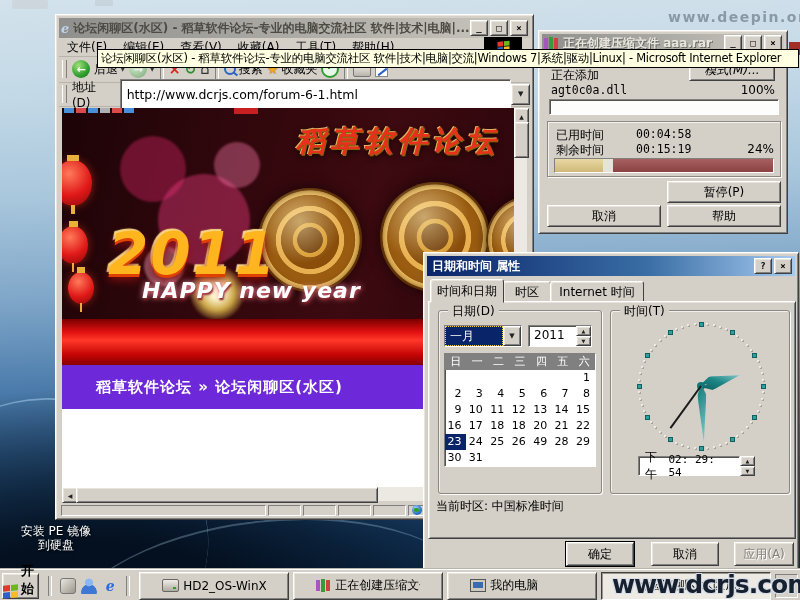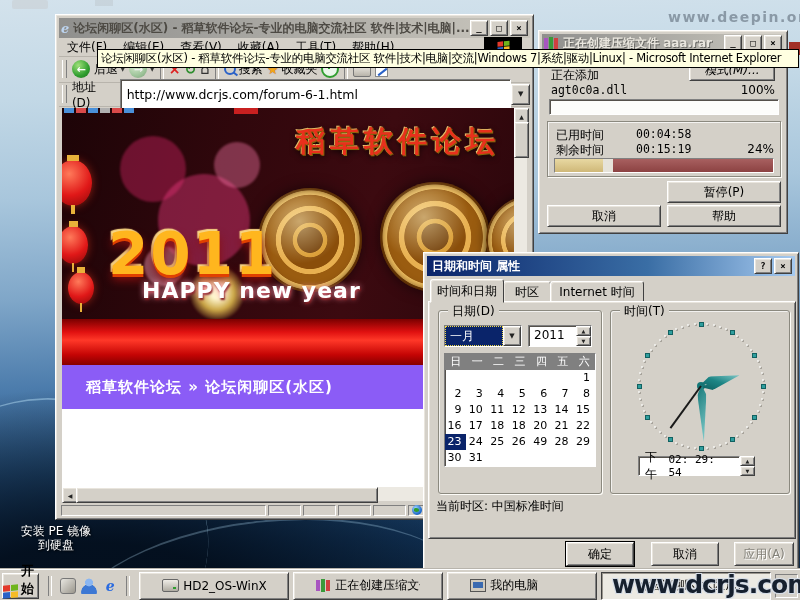--- a/index.html
+++ b/index.html
@@ -49,37 +49,37 @@
   .edit-ic::after{content:"";position:absolute;left:1px;top:9px;width:11px;height:2px;background:#2a62c8;transform:rotate(-38deg);}
   .stop-ic{color:#d22;font-weight:bold;font-size:14px;}
   .refresh-ic{color:#2f8e2f;font-weight:bold;font-size:14px;}
   .home-ic{color:#333;font-size:15px;}
   #ie-address{left:3px;top:67px;width:471px;height:24px;display:flex;align-items:center;border-bottom:1px solid #b8b4ac;}
   #addr-input{position:relative;width:400px;height:30px;display:flex;align-items:center;padding-left:6px;box-sizing:border-box;font-size:12.5px;}
   #addr-drop{width:17px;height:19px;font-size:7px;}
   #ie-content{left:6px;top:93px;width:452px;height:379px;background:#fff;overflow:hidden;}
   
   #banner{left:0;top:0;width:452px;height:237px;overflow:hidden;
-    background:linear-gradient(105deg,#1d0407 0%,#30070c 35%,#3c0a10 65%,#2b060b 100%);}
+    background:linear-gradient(105deg,#1d0407 0%,#30070c 35%,#3c0a10 65%,#2b060b 100%);font-style:italic;}
   .sq{position:absolute;top:0;height:5px;width:10px;}
   .banner-title{position:absolute;right:14px;top:14px;font-size:29px;font-weight:bold;letter-spacing:5px;color:#e8301c;
     text-shadow:0 0 2px #7a5a00,1px 1px 0 #8a6a10,-1px -1px 0 #ffd080,0 2px 6px #000;}
   .lantern{position:absolute;border-radius:50%;background:radial-gradient(circle at 40% 30%,#ff7a5a,#e01818 55%,#8a0808);box-shadow:0 0 8px rgba(255,60,30,.5);}
   .lantern::before{content:"";position:absolute;left:35%;top:-5px;width:30%;height:6px;background:#e8b23a;}
   .lantern::after{content:"";position:absolute;left:46%;bottom:-8px;width:8%;height:9px;background:#e8b23a;}
   .bok{position:absolute;border-radius:50%;filter:blur(1px);}
   .medallion{position:absolute;border-radius:50%;
     background:radial-gradient(circle at 40% 32%,rgba(255,240,190,.55),rgba(255,240,190,0) 45%),
       radial-gradient(circle,#6e3a06 0 17%,#d99a30 18% 23%,#8a4e0a 24% 39%,#e8b050 40% 46%,#9a5c10 47% 61%,#f0c060 62% 67%,#7a4208 68% 100%);
     box-shadow:0 0 14px rgba(0,0,0,.55), inset 0 0 10px #3a1c02;}
   #y2011{position:absolute;left:46px;top:112px;font-size:58px;font-weight:bold;color:#ffb61e;letter-spacing:2px;
     text-shadow:0 3px 0 #e04000,0 6px 10px #8a1010,-2px -2px 1px #ffe28a;}
   #greet{position:absolute;left:80px;top:170px;font-size:22px;font-weight:bold;color:#fff;letter-spacing:1px;text-shadow:0 0 6px #ff9ab0,1px 2px 2px #600;}
   #redband{left:0;top:211px;width:452px;height:46px;background:linear-gradient(180deg,#7a0000,#e01010 28%,#ff3828 46%,#c40404 78%,#860000);}
-  #blackbar{left:0;top:257px;width:452px;height:44px;background:#8b5cf6;color:#fff;font-weight:bold;font-size:15px;display:flex;align-items:center;padding-left:24px;box-sizing:border-box;letter-spacing:1px;}
+  #blackbar{left:0;top:257px;width:452px;height:44px;background:#6d28d9;color:#fff;font-weight:bold;font-size:15px;display:flex;align-items:center;padding-left:34px;box-sizing:border-box;letter-spacing:1px;}
   #forumarea{left:0;top:301px;width:452px;height:78px;background:#fff;}
   #forum-title{position:absolute;left:36px;top:14px;font-size:19px;font-weight:bold;color:var(--forum-link-blue);letter-spacing:1px;}
   #forum-stats{position:absolute;left:218px;top:20px;font-size:13px;color:#666;}
   #forum-stats b{color:var(--topics-orange);}
   #forum-intro{position:absolute;left:36px;top:60px;font-size:12px;color:#888;white-space:nowrap;}
   #forum-intro b{color:var(--intro-purple);font-size:13px;}
   
   .sb{background:#ece9e2;}
   .sb-btn{background:var(--window-face);border:1px solid;border-color:#fff #404040 #404040 #fff;box-shadow:inset 1px 1px 0 #e9e5dd,inset -1px -1px 0 #808080;display:flex;align-items:center;justify-content:center;font-size:6px;color:#222;}
   #vscroll{left:458px;top:93px;width:13px;height:379px;}

